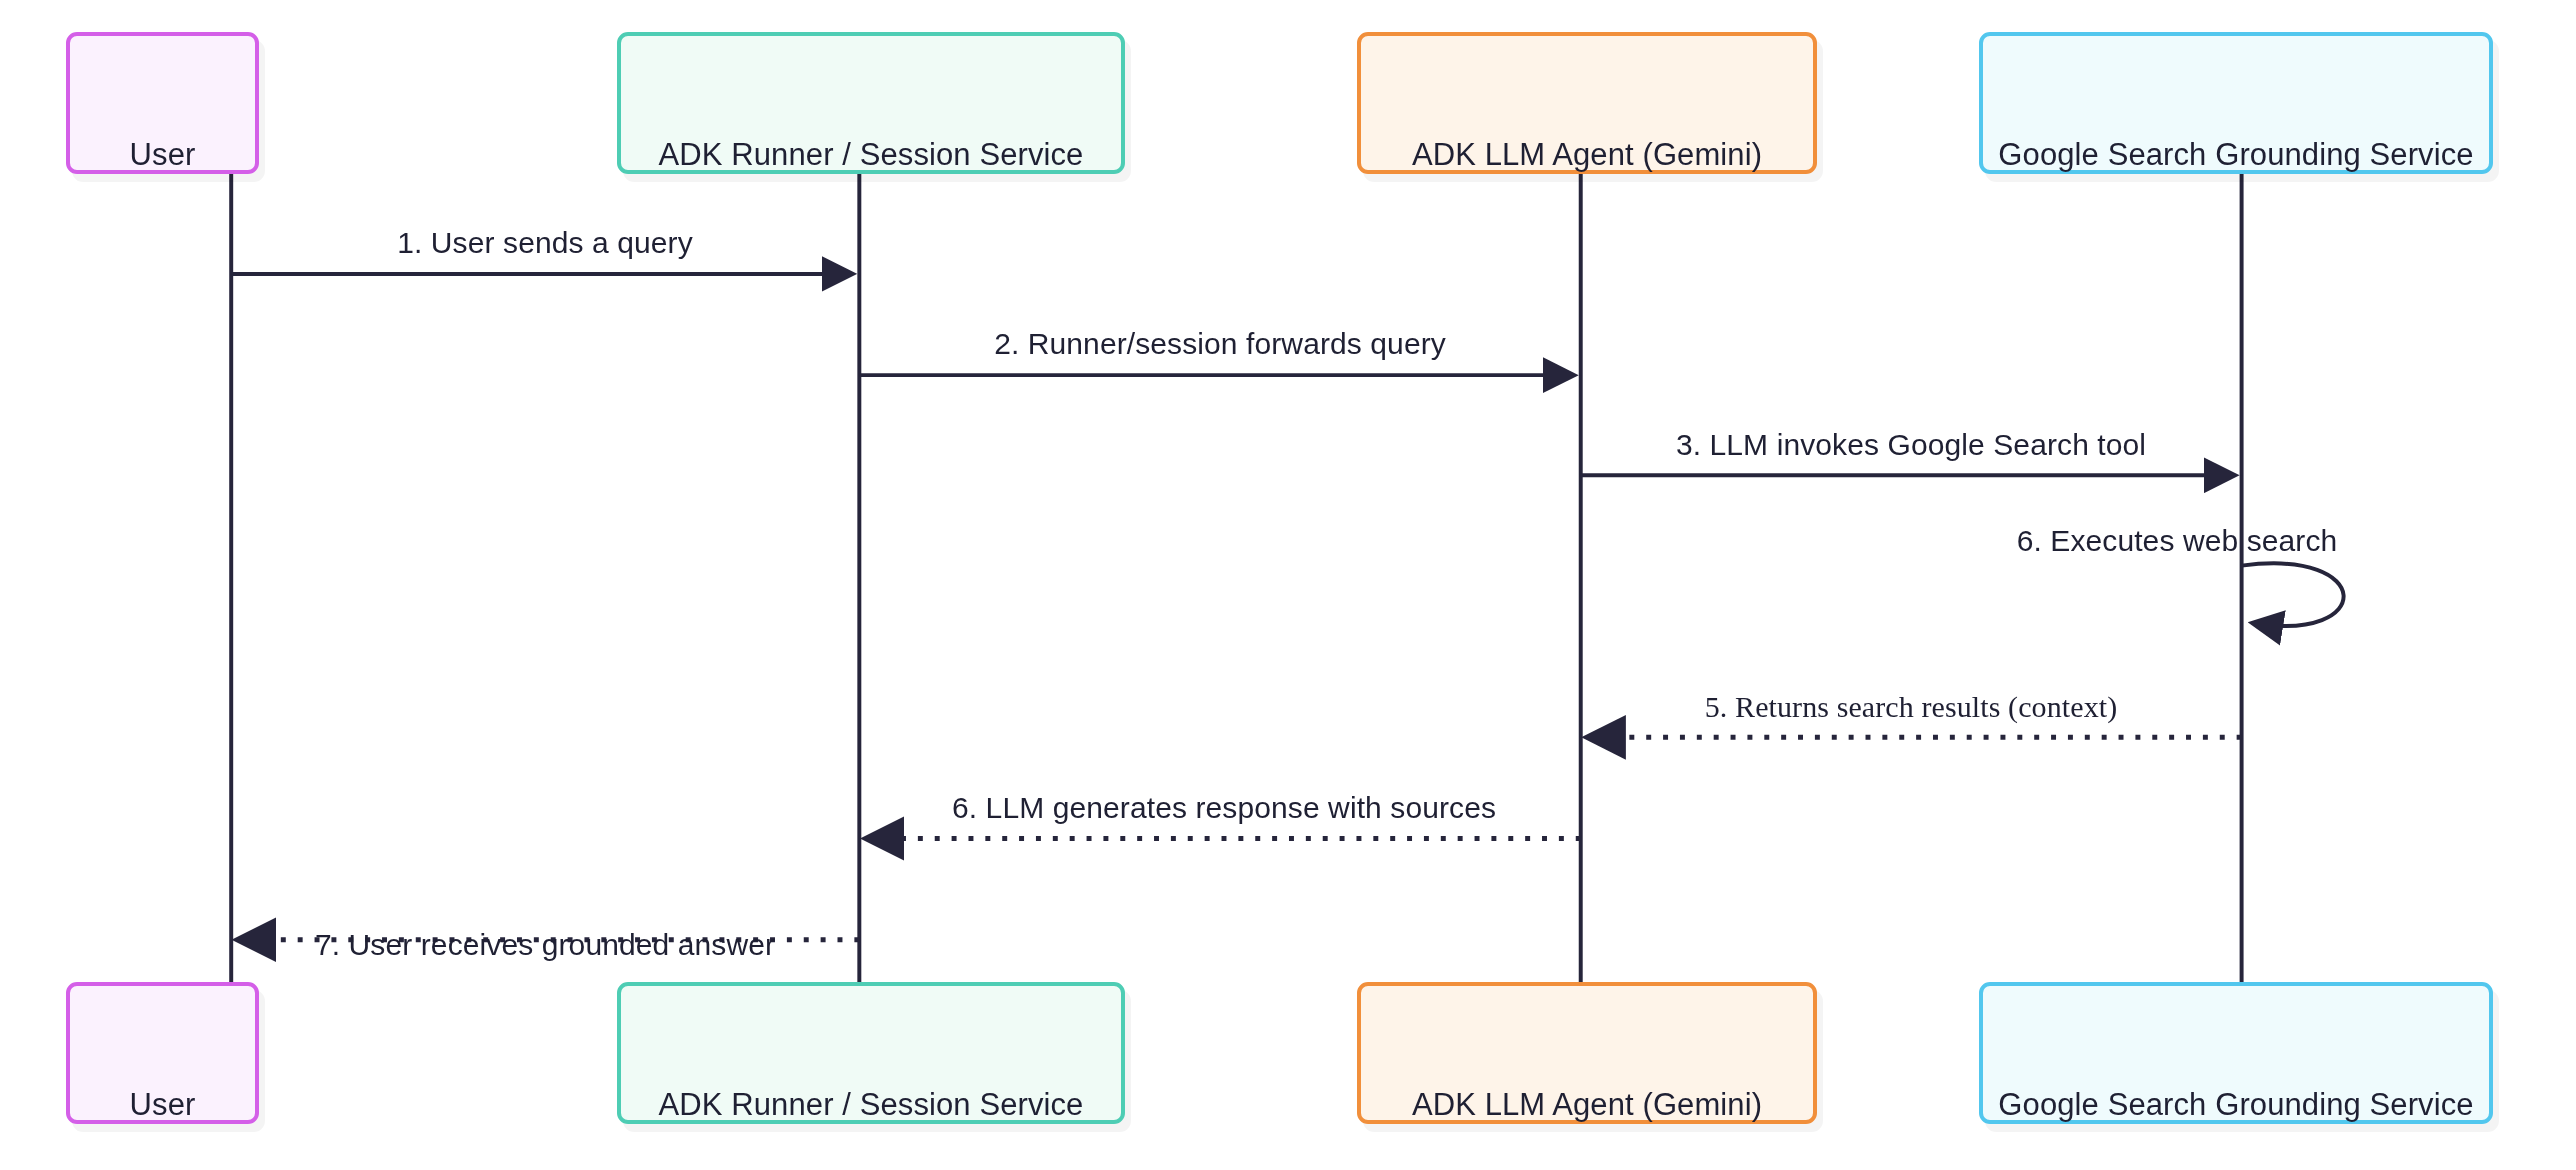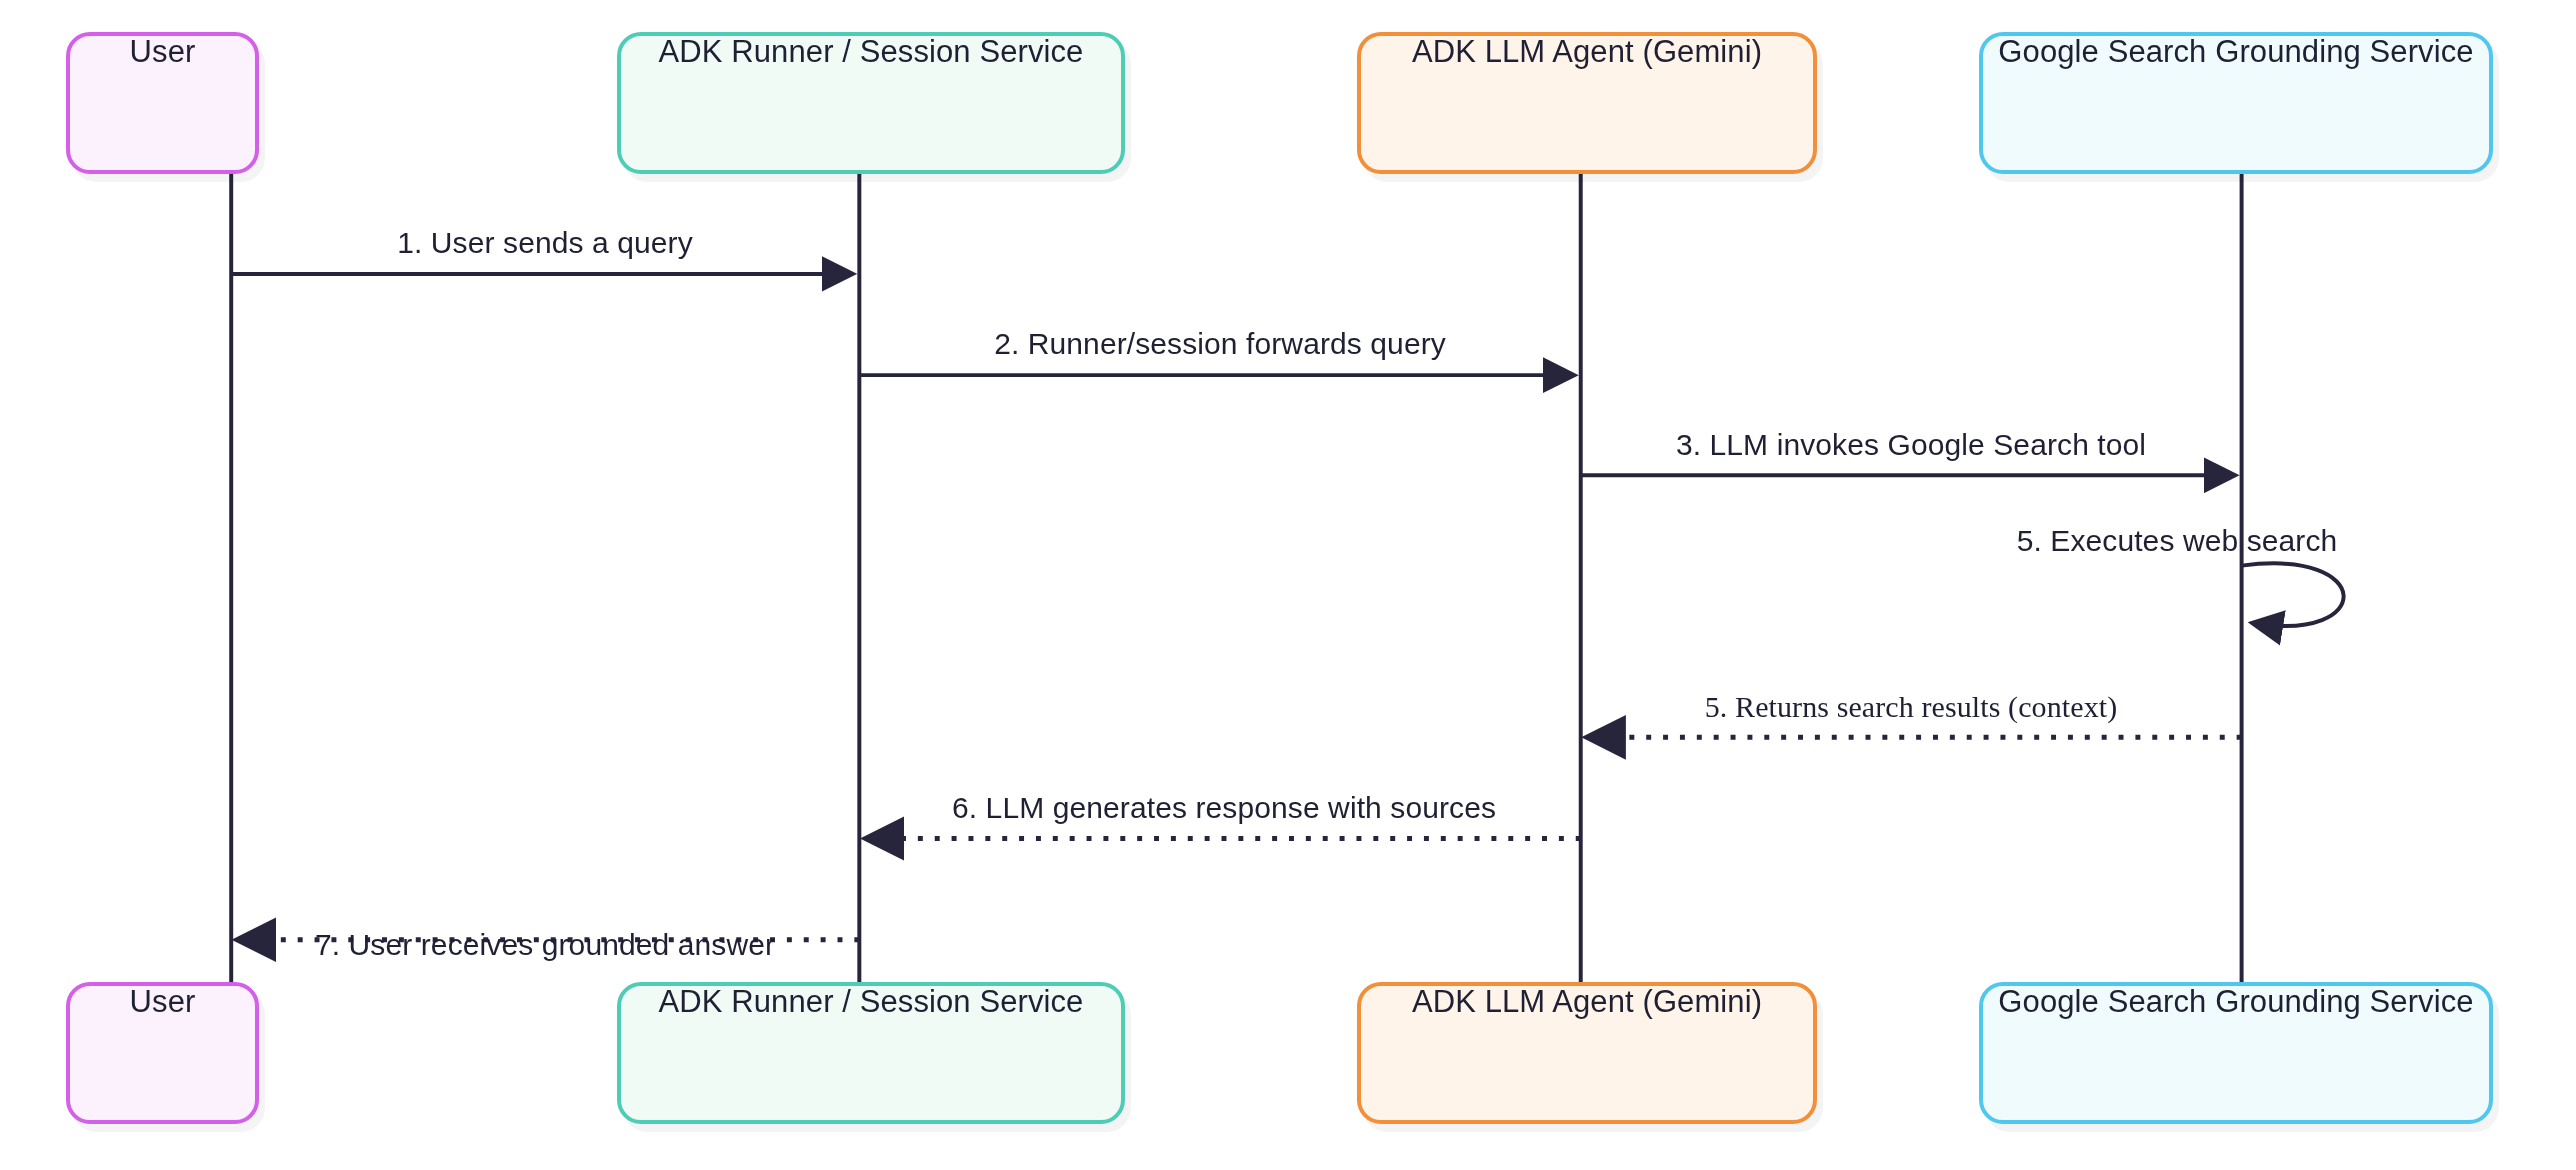--- a/index.html
+++ b/index.html
@@ -23,23 +23,23 @@
     top: 0;
     width: 2576px;
     height: 1171px;
   }
   
   .participant-box {
     position: absolute;
     box-sizing: border-box;
     border-width: 4px;
     border-style: solid;
-    border-radius: 24px;
+    border-radius: 11px;
     display: flex;
-    align-items: flex-start;
+    align-items: flex-end;
     justify-content: center;
     box-shadow: 6px 8px 0 0 rgba(0,0,0,0.045);
     z-index: 3;
   }
   .participant-label {
     font-size: 31px;
     color: #1f2033;
     white-space: nowrap;
     letter-spacing: 0.1px;
     line-height: 1;
@@ -112,20 +112,20 @@
         <span class="participant-label">ADK LLM Agent (Gemini)</span>
       </div>
       <div class="participant-box" style="left: 1979px; top: 982px; width: 514px; height: 142px; border-color: rgb(82, 199, 238); background: rgb(239, 251, 253);">
         <span class="participant-label">Google Search Grounding Service</span>
       </div>
     </div>
   <div id="message-labels">
       <div class="msg-label" style="left: 545px; top: 228px;">1. User sends a query</div>
       <div class="msg-label" style="left: 1220px; top: 329px;">2. Runner/session forwards query</div>
       <div class="msg-label" style="left: 1911px; top: 430px;">3. LLM invokes Google Search tool</div>
-      <div class="msg-label" style="left: 2177px; top: 526px;">5. Executes web search</div>
+      <div class="msg-label" style="left: 2177px; top: 526px;">6. Executes web search</div>
       <div class="msg-label" style="left: 1911px; top: 692px; font-family: Liberation Serif, serif;">5. Returns search results (context)</div>
       <div class="msg-label" style="left: 1224px; top: 793px;">6. LLM generates response with sources</div>
       <div class="msg-label" style="left: 545px; top: 894px; margin-top: 36px;">7. User receives grounded answer</div>
     </div>
 
 </div>
 
 
 </body></html>

